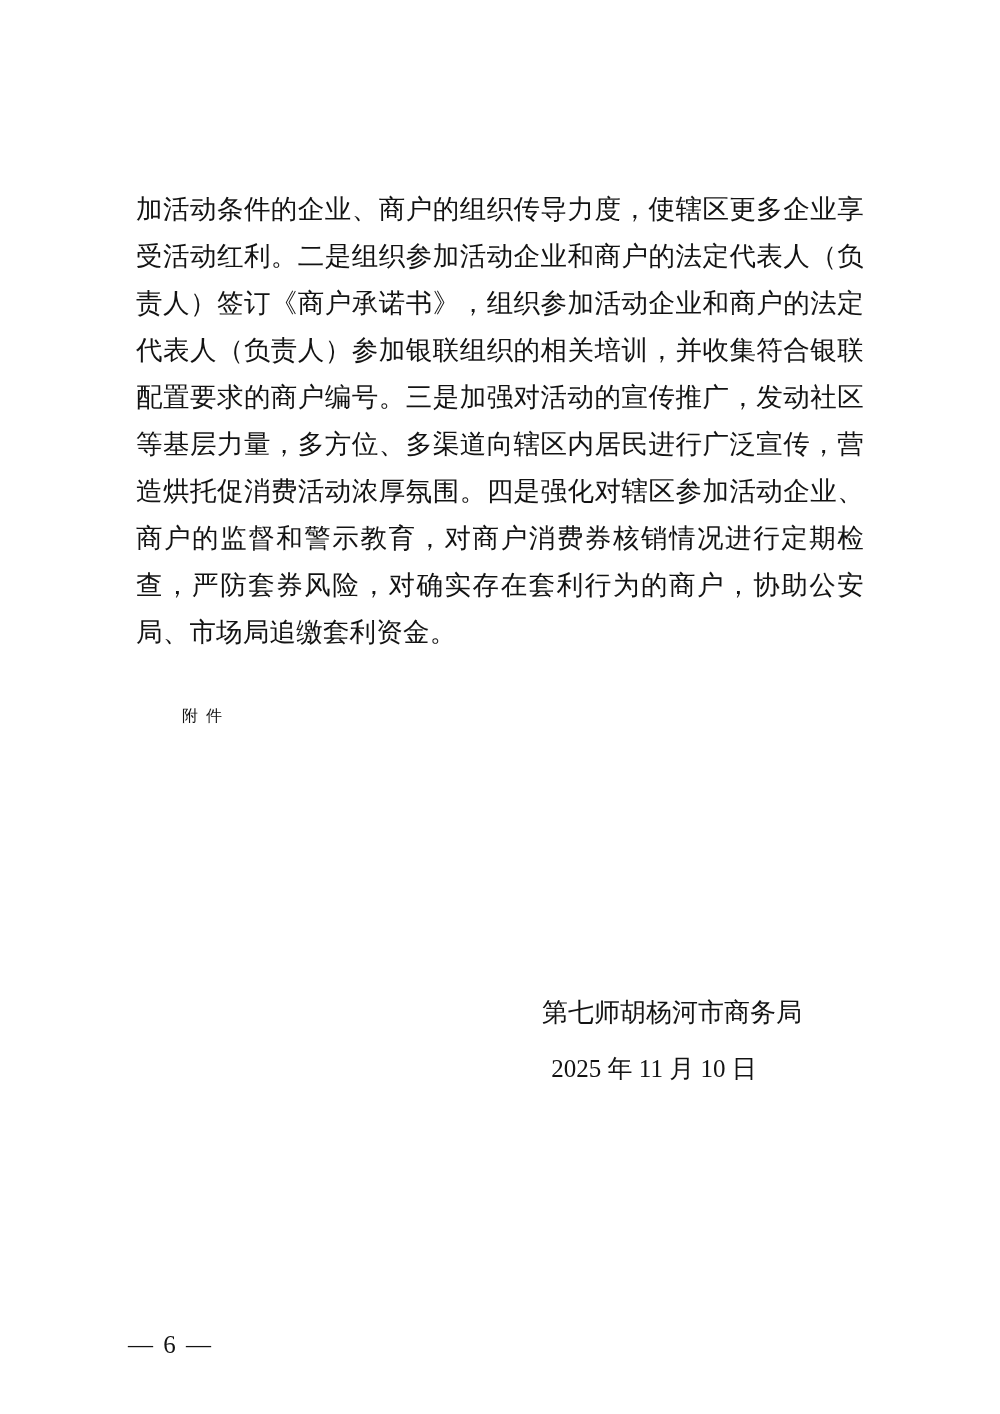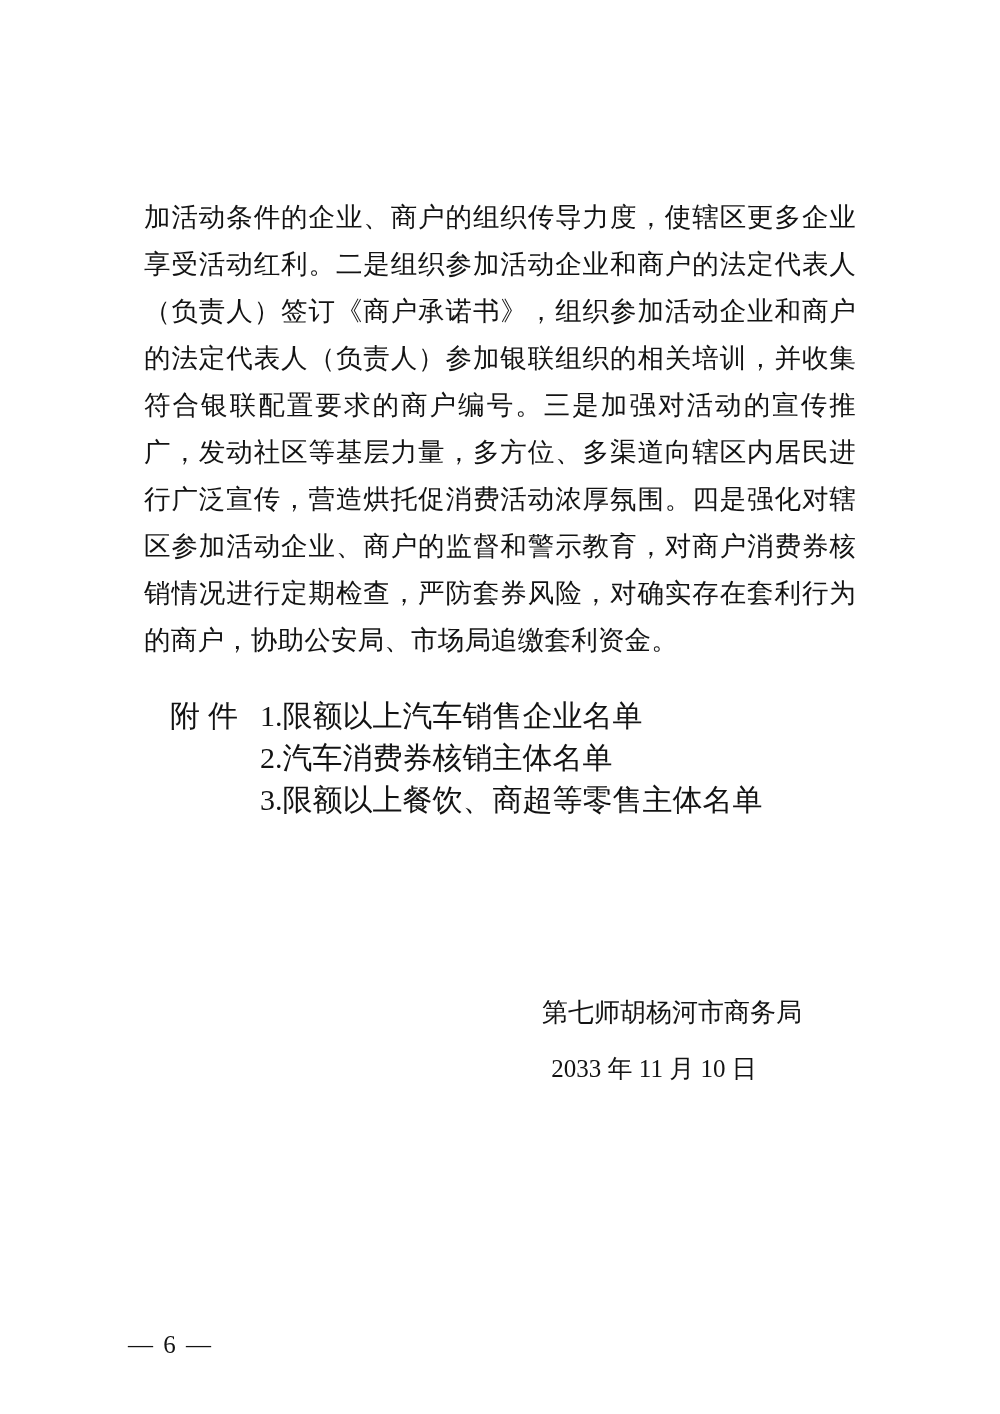--- a/index.html
+++ b/index.html
@@ -26,29 +26,29 @@
     top: 178px;
     width: 744px;
     font-size: 26.5px;
     line-height: 47px;
     letter-spacing: 0.2px;
     text-align: justify;
     text-justify: inter-character;
     color: #131313;
   }
   .body-text p {
-    margin: 16px;
+    margin: 8px;
     text-indent: 0;
   }
   .attachments {
     position: absolute;
-    left: 170px;
+    left: 182px;
     top: 695px;
     width: 700px;
-    font-size: 30px;
+    font-size: 16px;
     line-height: 42px;
     color: #131313;
   }
   .att-row {
     display: flex;
     align-items: baseline;
   }
   .att-label {
     width: 90px;
     flex: 0 0 90px;
@@ -92,28 +92,23 @@
 
 <div class="page">
 
   <div class="body-text">
     <p>加活动条件的企业、商户的组织传导力度，使辖区更多企业享受活动红利。二是组织参加活动企业和商户的法定代表人（负责人）签订《商户承诺书》，组织参加活动企业和商户的法定代表人（负责人）参加银联组织的相关培训，并收集符合银联配置要求的商户编号。三是加强对活动的宣传推广，发动社区等基层力量，多方位、多渠道向辖区内居民进行广泛宣传，营造烘托促消费活动浓厚氛围。四是强化对辖区参加活动企业、商户的监督和警示教育，对商户消费券核销情况进行定期检查，严防套券风险，对确实存在套利行为的商户，协助公安局、市场局追缴套利资金。</p>
   </div>
 
   <div class="attachments">
     <div class="att-row">
       <div class="att-label">附件</div>
-      <div class="att-items">
-        <span class="att-item">1.限额以上汽车销售企业名单</span>
-        <span class="att-item">2.汽车消费券核销主体名单</span>
-        <span class="att-item">3.限额以上餐饮、商超等零售主体名单</span>
-      </div>
     </div>
   </div>
 
   <div class="signature">
     <span class="sig-line">第七师胡杨河市商务局</span>
-    <span class="sig-date">2033 年 11 月 10 日</span>
+    <span class="sig-date">2025 年 11 月 10 日</span>
   </div>
 
   <div class="page-number">— 6 —</div>
 
 </div>
 
 </body></html>

